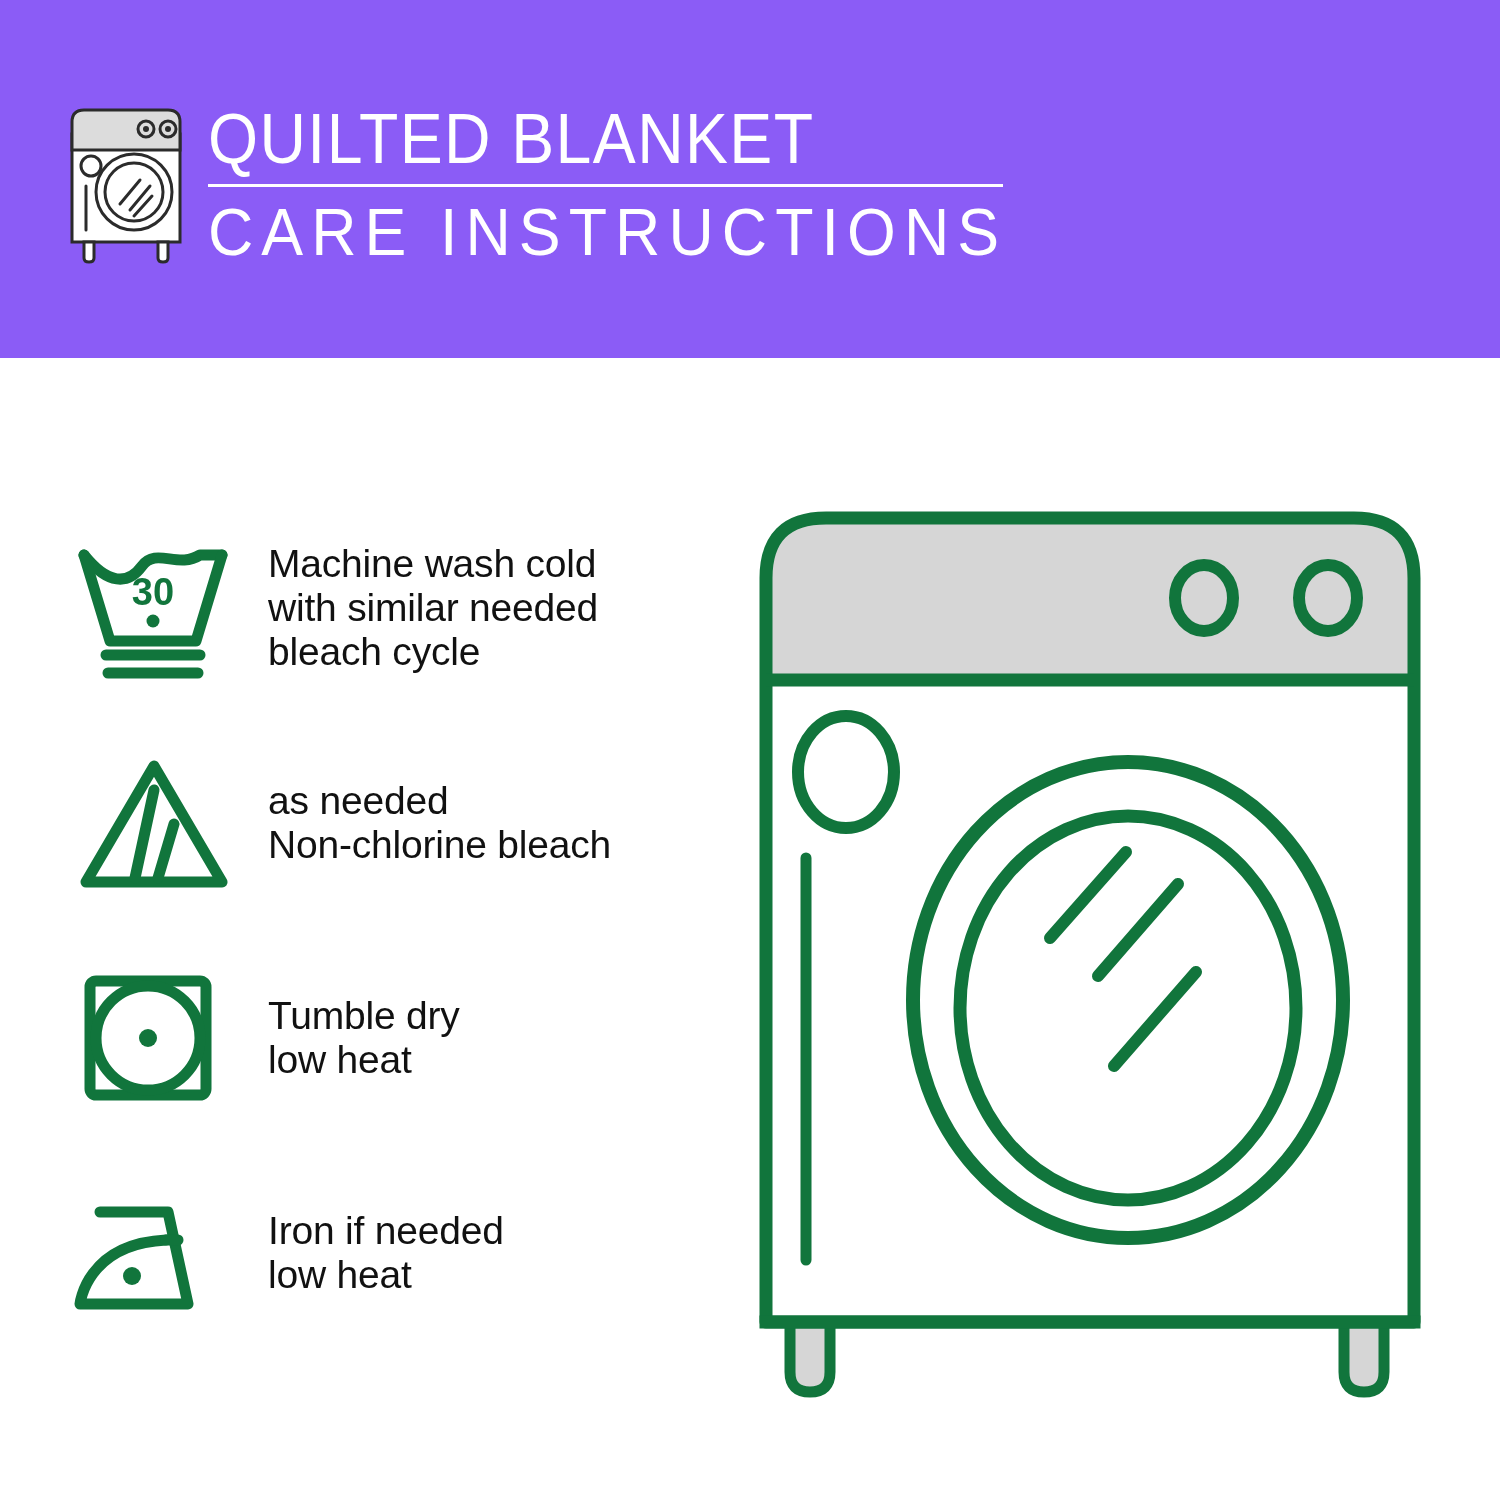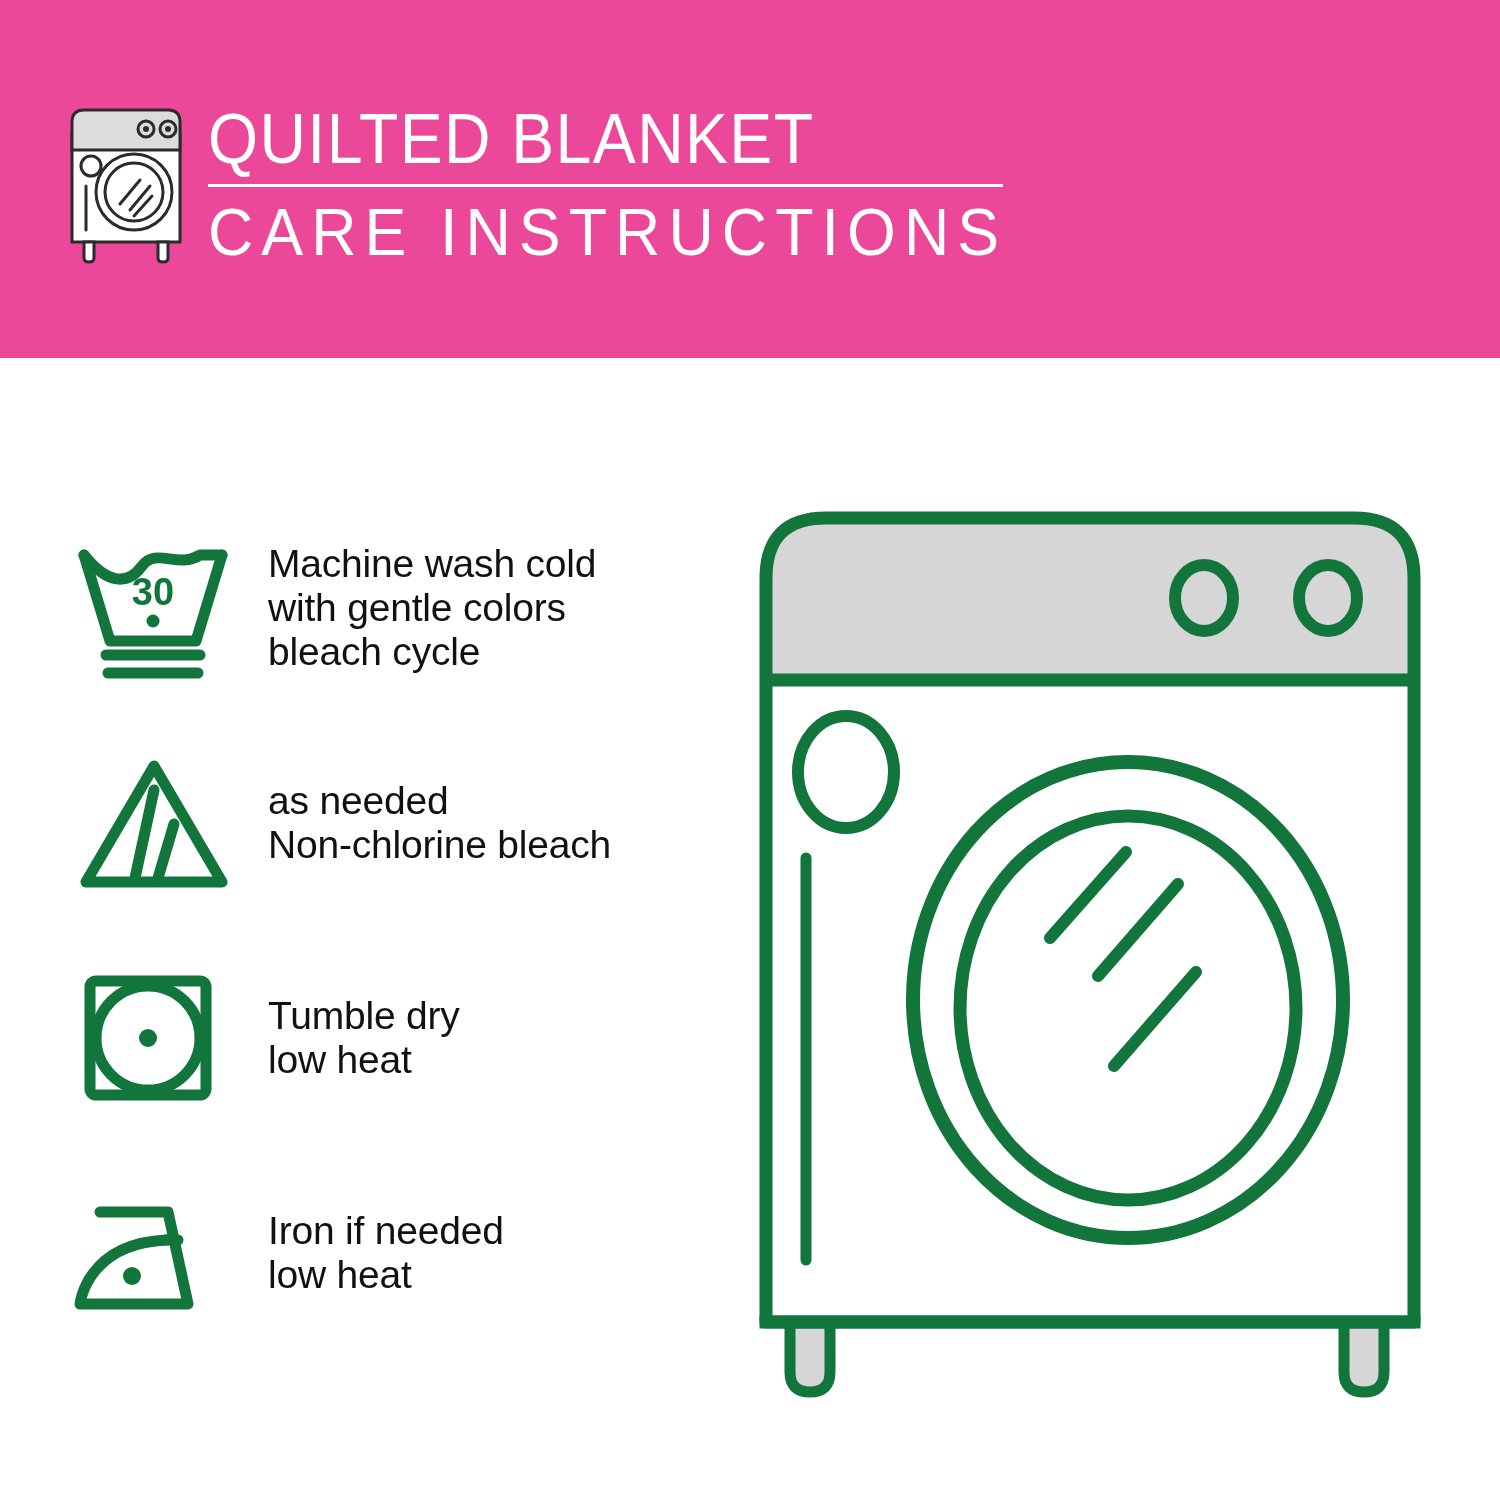--- a/index.html
+++ b/index.html
@@ -15,21 +15,21 @@
     position: relative;
   }
 
   
   .header {
     position: absolute;
     left: 0;
     top: 0;
     width: 1500px;
     height: 358px;
-    background: #ec4899;
+    background: #8b5cf6;
     box-sizing: border-box;
   }
   .header-inner {
     position: absolute;
     left: 62px;
     top: 96px;
     display: flex;
     align-items: flex-start;
   }
   .logo-icon {
@@ -162,21 +162,21 @@
           <path d="M14 22 L40 108 L126 108 L152 22"></path>
           <line x1="36" y1="122" x2="130" y2="122"></line>
           <line x1="38" y1="140" x2="128" y2="140"></line>
         </g>
         <text x="83" y="72" text-anchor="middle" font-family="'Liberation Sans', sans-serif" font-size="38" font-weight="bold" fill="#11753c">30</text>
         <circle cx="83" cy="88" r="6.5" fill="#11753c"></circle>
       </svg>
     </div>
     <div class="instr-text">
       <div>Machine wash cold</div>
-      <div>with gentle colors</div>
+      <div>with similar needed</div>
       <div>bleach cycle</div>
     </div>
   </div>
 
   <div class="instr-row">
     <div class="instr-icon">
       <svg viewBox="0 0 170 150" width="170" height="150" aria-hidden="true">
         <g fill="none" stroke="#11753c" stroke-width="11" stroke-linecap="round" stroke-linejoin="round">
           <path d="M84 18 L152 134 L16 134 Z"></path>
           <line x1="84" y1="42" x2="65" y2="130"></line>

